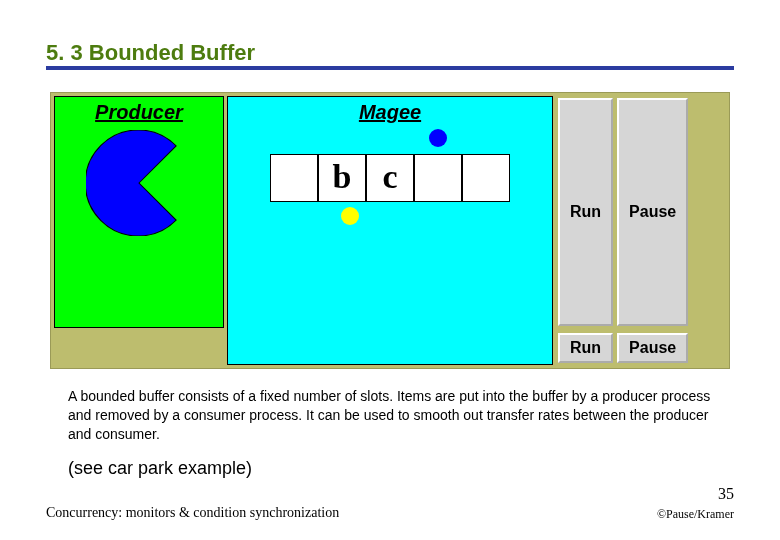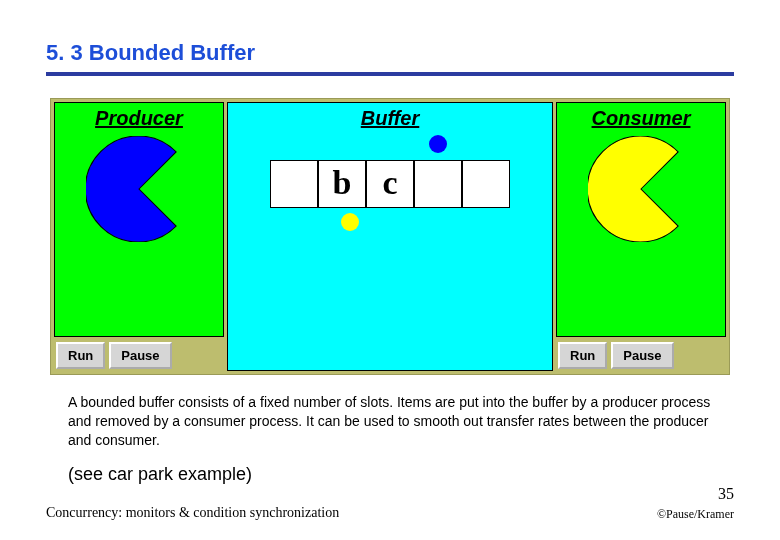--- a/index.html
+++ b/index.html
@@ -10,22 +10,22 @@
     font-family: "Comic Sans MS", cursive, sans-serif;
     position: relative;
   }
   .slide {
     padding: 40px 46px 0 46px;
   }
   .title {
     font-weight: bold;
     font-size: 22px;
     font-family: Arial, sans-serif;
-    color: #1d4ed8;
-    margin-bottom: 6px;
+    color: #4d7c0f;
+    margin-bottom: 0;
   }
   .hr {
     height: 4px;
     background: #2b3ca0;
     margin-bottom: 22px;
   }
   .applet {
     border: 1px solid #9a9a57;
     background: #bdbd6e;
     padding: 3px;
@@ -57,21 +57,21 @@
     height: 106px;
     margin-top: 6px;
   }
   .controls {
     display: flex;
     gap: 4px;
     padding: 2px;
   }
   .btn {
     font-family: Arial, sans-serif;
-    font-size: 13px;
+    font-size: 16px;
     font-weight: bold;
     background: #d6d6d6;
     border: 2px outset #fff;
     padding: 4px 10px;
     cursor: pointer;
   }
   .center-panel {
     background: #00ffff;
     border: 1px solid #000;
     grid-row: 1 / 3;
@@ -137,42 +137,36 @@
   <div class="applet">
 
     <div class="panel">
       <div class="panel-title">Producer</div>
       <svg class="pac" viewBox="0 0 100 100">
         <path d="M50,50 L85,15 A50,50 0 1 0 85,85 Z" fill="#0000ff" stroke="#000" stroke-width="1"></path>
       </svg>
     </div>
 
     <div class="center-panel">
-      <div class="center-title">Buffer</div>
+      <div class="center-title">Magee</div>
       <div class="dots-row">
         <div class="dot" style="background:#0000ff; left:62%;"></div>
       </div>
       <div class="slots">
         <div class="slot"></div>
         <div class="slot">b</div>
         <div class="slot">c</div>
         <div class="slot"></div>
         <div class="slot"></div>
       </div>
       <div class="dots-row">
         <div class="dot" style="background:#ffff00; left:35%;"></div>
       </div>
     </div>
 
-    <div class="panel">
-      <div class="panel-title">Consumer</div>
-      <svg class="pac" viewBox="0 0 100 100">
-        <path d="M50,50 L85,15 A50,50 0 1 0 85,85 Z" fill="#ffff00" stroke="#000" stroke-width="1"></path>
-      </svg>
-    </div>
 
     <div class="controls">
       <button class="btn">Run</button>
       <button class="btn">Pause</button>
     </div>
 
     <div class="controls" style="grid-column:3; justify-content:flex-start;">
       <button class="btn">Run</button>
       <button class="btn">Pause</button>
     </div>

